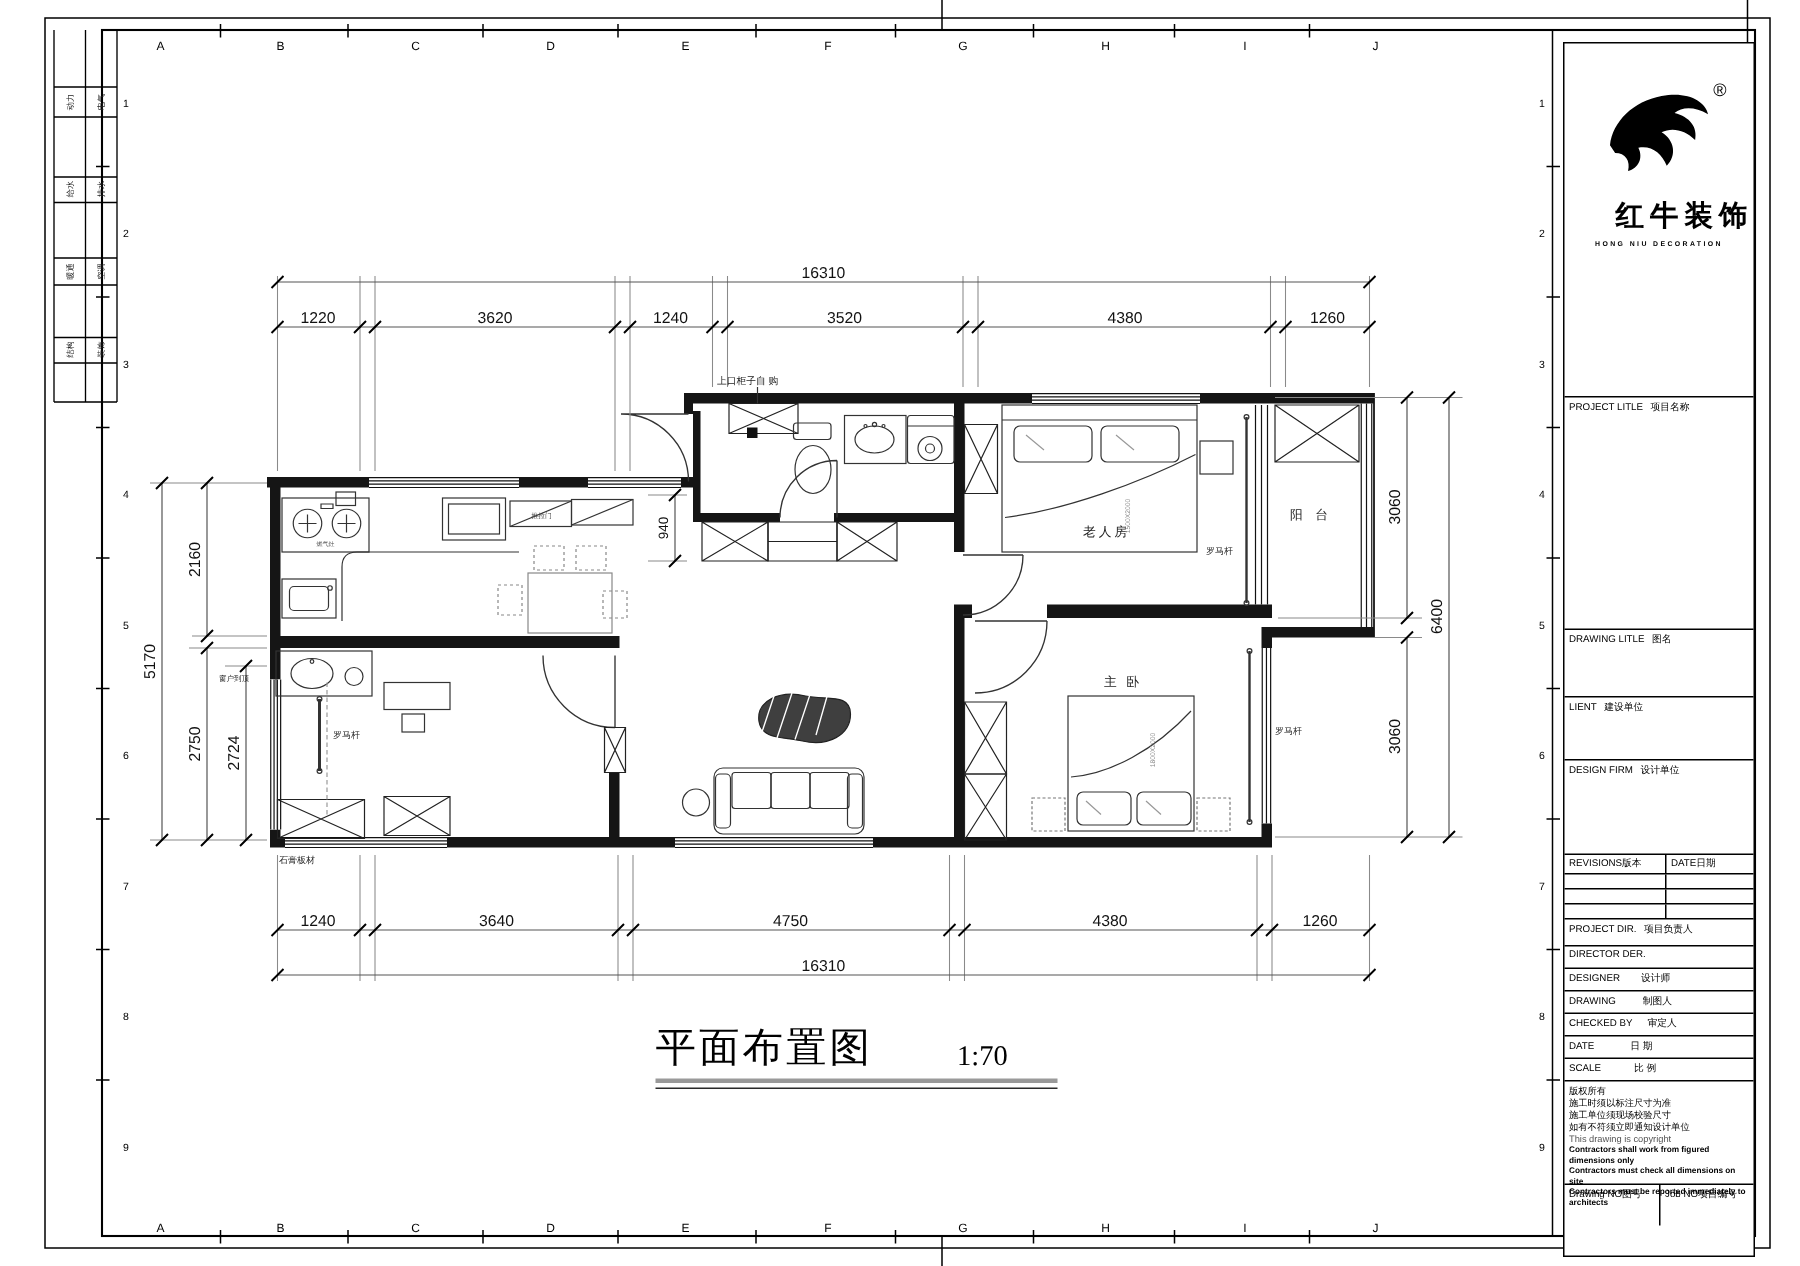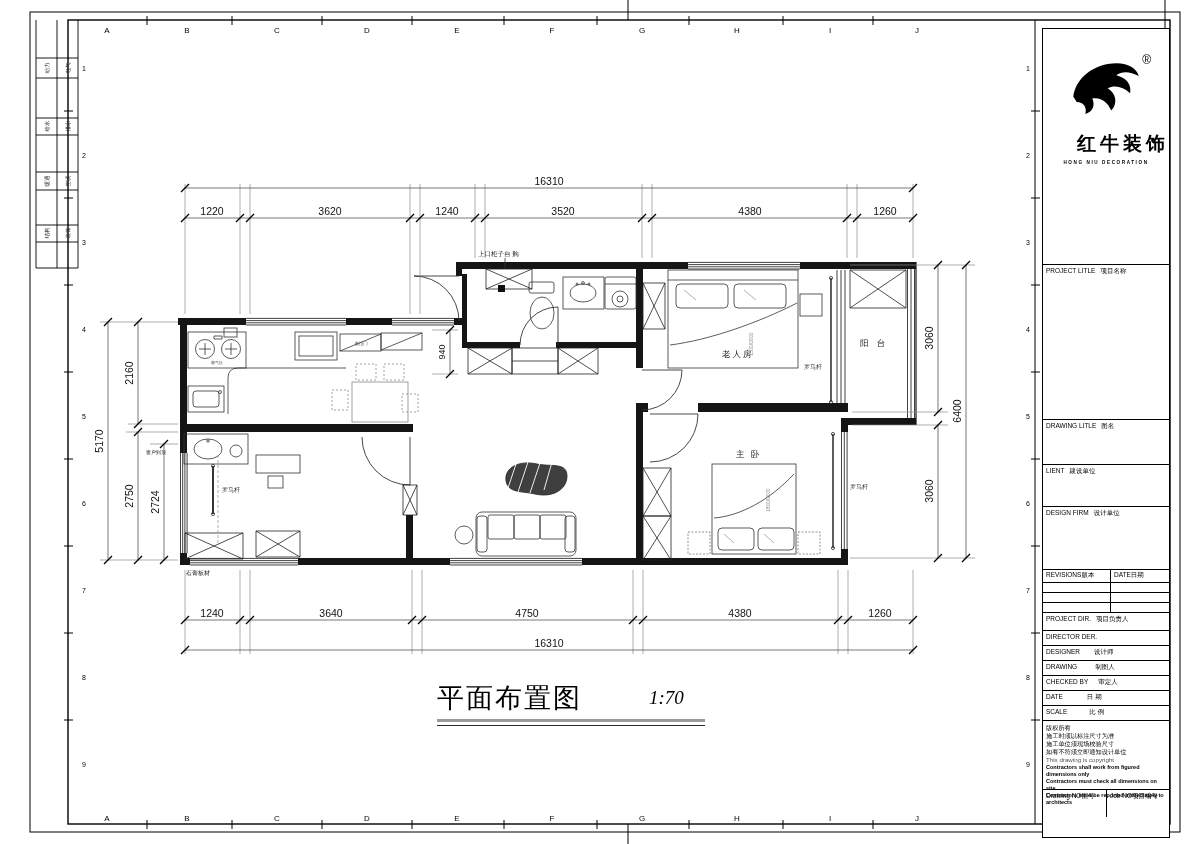--- a/index.html
+++ b/index.html
@@ -20,23 +20,23 @@
   .rev .c2{flex:1;padding:1px 3px;}
   .revrow{position:relative;height:10px;border-top:1px solid #000;box-sizing:border-box;}
   .revrow i{position:absolute;left:67px;top:0;bottom:0;width:1px;background:#000;}
   .cpy{border-top:1px solid #000;height:69px;box-sizing:border-box;padding:3px 3px;line-height:1.28;font-size:6.2px;}
   .cpy .b{font-weight:bold;font-size:5.5px;}
   .norow{display:flex;height:28px;border-top:1px solid #000;box-sizing:border-box;}
   .norow .c1{width:64px;border-right:1px solid #000;padding:2px 3px;box-sizing:border-box;}
   .norow .c2{flex:1;padding:2px 3px;}
   
   .ptitle{position:absolute;left:437px;top:680px;width:268px;}
-  .ptitle .row{display:flex;align-items:center;font-family:"Liberation Serif","DejaVu Serif",serif;gap:11px;}
+  .ptitle .row{display:flex;align-items:flex-end;font-family:"Liberation Serif","DejaVu Serif",serif;}
   .ptitle .t{font-size:27px;letter-spacing:2px;}
-  .ptitle .s{font-size:19px;margin-left:56px;font-style:italic;}
+  .ptitle .s{font-size:19px;margin-left:56px;}
   .ptitle .l1{height:3px;background:#9a9a9a;margin-top:3px;}
   .ptitle .l2{height:1px;background:#2a2a2a;margin-top:3px;}
 </style>
 </head>
 <body>
 
 <div class="sheet">
 
 <svg width="1200" height="844" viewBox="0 0 1200 844" style="position:absolute;left:0;top:0;">
 

